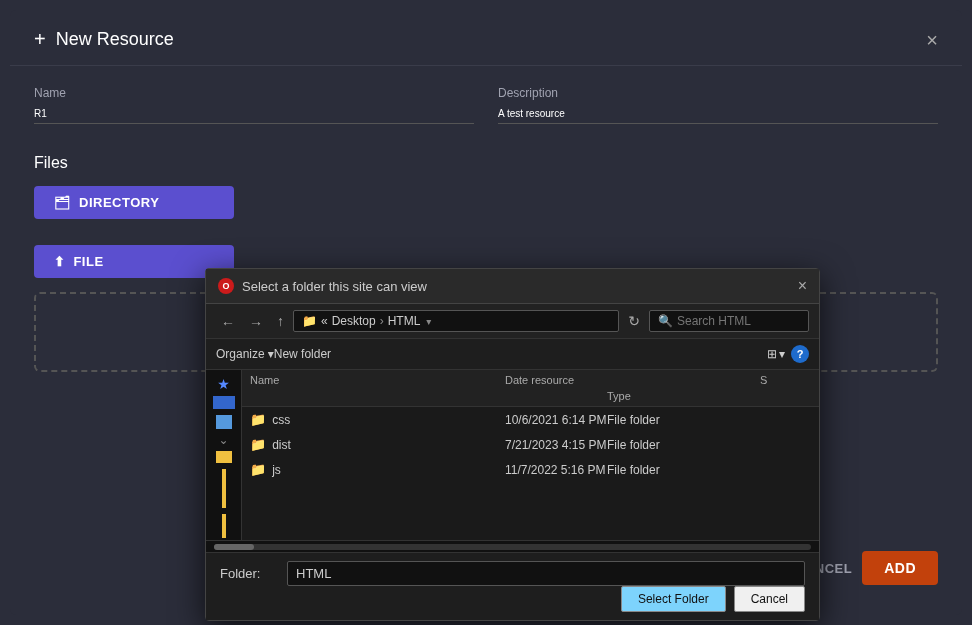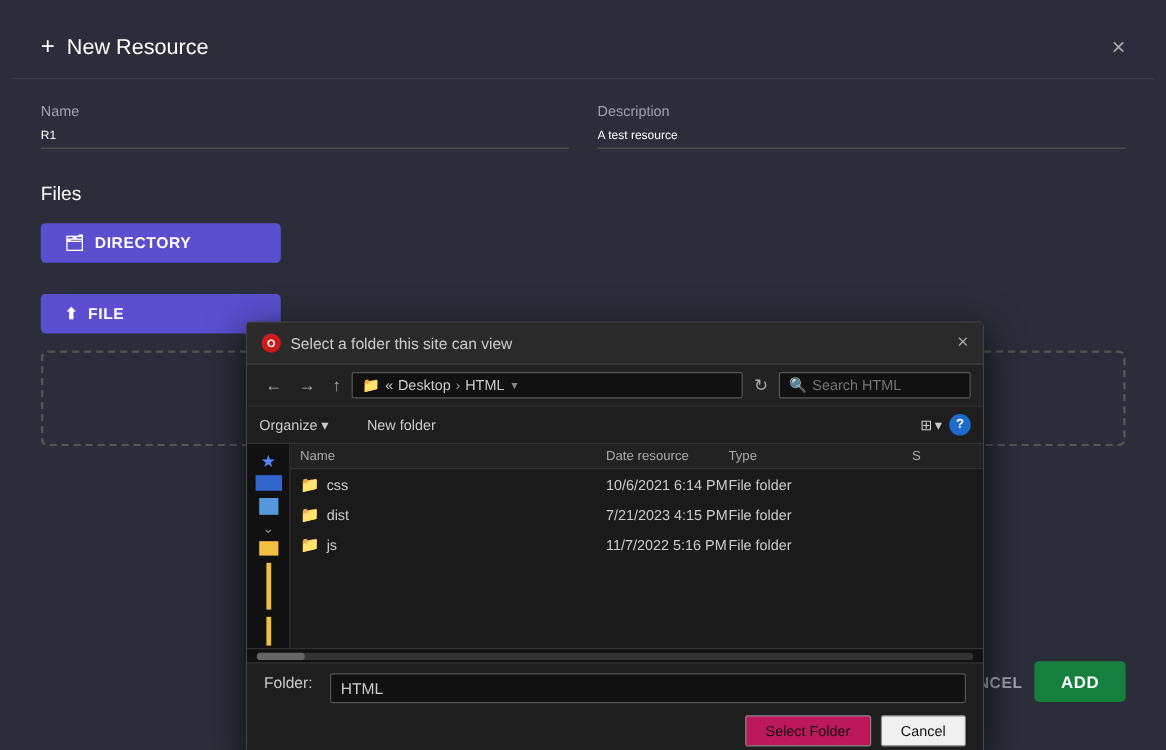--- a/index.html
+++ b/index.html
@@ -146,21 +146,21 @@
     .btn-cancel {
       background: transparent;
       border: none;
       color: #a0a2b0;
       font-size: 13px;
       font-weight: 600;
       cursor: pointer;
       letter-spacing: 0.5px;
     }
     .btn-add {
-      background: #15803d;
+      background: #c2410c;
       color: #fff;
       border: none;
       padding: 9px 22px;
       border-radius: 4px;
       font-size: 14px;
       font-weight: 700;
       cursor: pointer;
       letter-spacing: 0.5px;
     }
 
@@ -294,21 +294,21 @@
       display: flex;
       align-items: center;
       justify-content: space-between;
       padding: 6px 10px;
       background: #1e1e1e;
       border-bottom: 1px solid #333;
     }
     .fb-actions-left {
       display: flex;
       align-items: center;
-      gap: 32px;
+      gap: 0;
     }
     .organize-btn {
       display: flex;
       align-items: center;
       gap: 3px;
       background: none;
       border: none;
       color: #ccc;
       font-size: 12px;
       cursor: pointer;
@@ -385,21 +385,21 @@
       background: #222;
       border-bottom: 1px solid #333;
       padding: 4px 8px;
     }
     .fb-th {
       color: #aaa;
       font-size: 11px;
       flex: 1;
     }
     .fb-th.name-col { flex: 2.5; }
-    .fb-th.type-col { flex: 1.5; }
+    .fb-th.type-col { flex: 1.5; margin-top: 16px; }
     .fb-th.size-col { flex: 0.5; }
 
     .fb-row {
       display: flex;
       align-items: center;
       padding: 5px 8px;
       cursor: pointer;
     }
     .fb-cell {
       color: #ccc;
@@ -446,22 +446,22 @@
     }
 
     
     .fb-footer {
       background: #1e1e1e;
       padding: 8px 14px;
       border-top: 1px solid #333;
     }
     .folder-row {
       display: flex;
-      gap: 10px;
-      margin-bottom: 10px;
+      align-items: center;
+      gap: 22px;
     }
     .folder-label {
       color: #ccc;
       font-size: 13px;
       min-width: 45px;
     }
     .folder-input {
       flex: 1;
       background: #111;
       border: 1px solid #555;
@@ -470,21 +470,21 @@
       padding: 4px 8px;
       border-radius: 2px;
       outline: none;
     }
     .fb-btn-row {
       display: flex;
       justify-content: flex-end;
       gap: 8px;
     }
     .btn-select-folder {
-      background: #be185d;
+      background: #7dd3fc;
       border: 1px solid #888;
       color: #111;
       font-size: 12px;
       padding: 5px 16px;
       border-radius: 2px;
       cursor: pointer;
     }
     .btn-fb-cancel {
       background: #f0f0f0;
       border: 1px solid #888;

